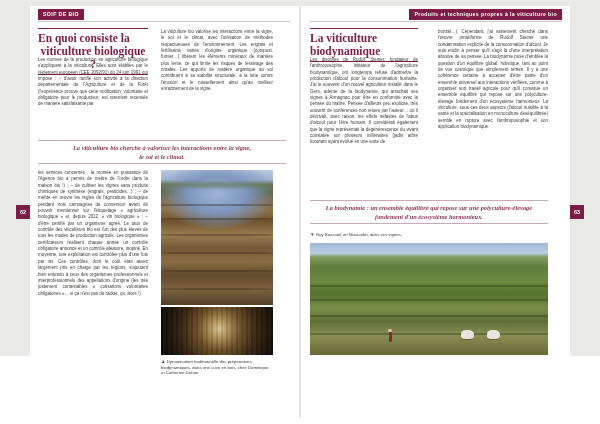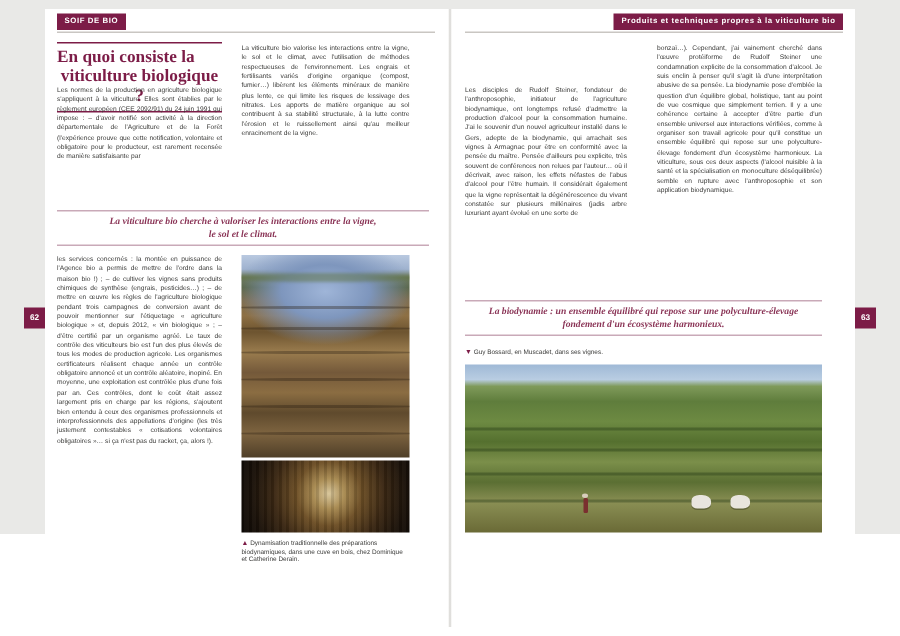--- a/index.html
+++ b/index.html
@@ -236,20 +236,26 @@
 
   <div class="photo ph-cellar" style="left:161px;top:307px;width:112px;height:48px;">
     <div class="staves"></div>
   </div>
 
   <div class="cap" style="left:161px;top:359px;width:112px;">
     <span class="tri">▲</span>
     <span>Dynamisation traditionnelle des préparations biodynamiques, dans une cuve en bois, chez Dominique et Catherine Derain.</span>
   </div>
 
+  <div style="position:absolute;left:310px;top:28px;width:108px;">
+    <div class="head-rule-top" style="padding-top:3px;">
+      <div class="sec-head">La viticulture</div>
+      <div class="sec-head head-rule-bot" style="padding-bottom:3px;">biodynamique</div>
+    </div>
+  </div>
 
   <div class="col" style="left:310px;top:57px;width:108px;">Les disciples de Rudolf Steiner, fondateur de l'anthroposophie, initiateur de l'agriculture biodynamique, ont longtemps refusé d'admettre la production d'alcool pour la consommation humaine. J'ai le souvenir d'un nouvel agriculteur installé dans le Gers, adepte de la biodynamie, qui arrachait ses vignes à Armagnac pour être en conformité avec la pensée du maître. Pensée d'ailleurs peu explicite, très souvent de conférences non relues par l'auteur… où il décrivait, avec raison, les effets néfastes de l'abus d'alcool pour l'être humain. Il considérait également que la vigne représentait la dégénérescence du vivant constatée sur plusieurs millénaires (jadis arbre luxuriant ayant évolué en une sorte de</div>
 
   <div class="col" style="left:438px;top:29px;width:110px;">bonzaï…). Cependant, j'ai vainement cherché dans l'œuvre protéiforme de Rudolf Steiner une condamnation explicite de la consommation d'alcool. Je suis enclin à penser qu'il s'agit là d'une interprétation abusive de sa pensée.
 La biodynamie pose d'emblée la question d'un équilibre global, holistique, tant au point de vue cosmique que simplement terrien. Il y a une cohérence certaine à accepter d'être partie d'un ensemble universel aux interactions vérifiées, comme à organiser son travail agricole pour qu'il constitue un ensemble équilibré qui repose sur une polyculture-élevage fondement d'un écosystème harmonieux.
 La viticulture, sous ces deux aspects (l'alcool nuisible à la santé et la spécialisation en monoculture déséquilibrée) semble en rupture avec l'anthroposophie et son application biodynamique.</div>
 
   <div class="pull-rule" style="left:310px;top:200px;width:238px;"></div>
   <div class="pull" style="left:310px;top:204px;width:238px;">
     <div>La biodynamie : un ensemble équilibré qui repose sur une polyculture-élevage</div>

